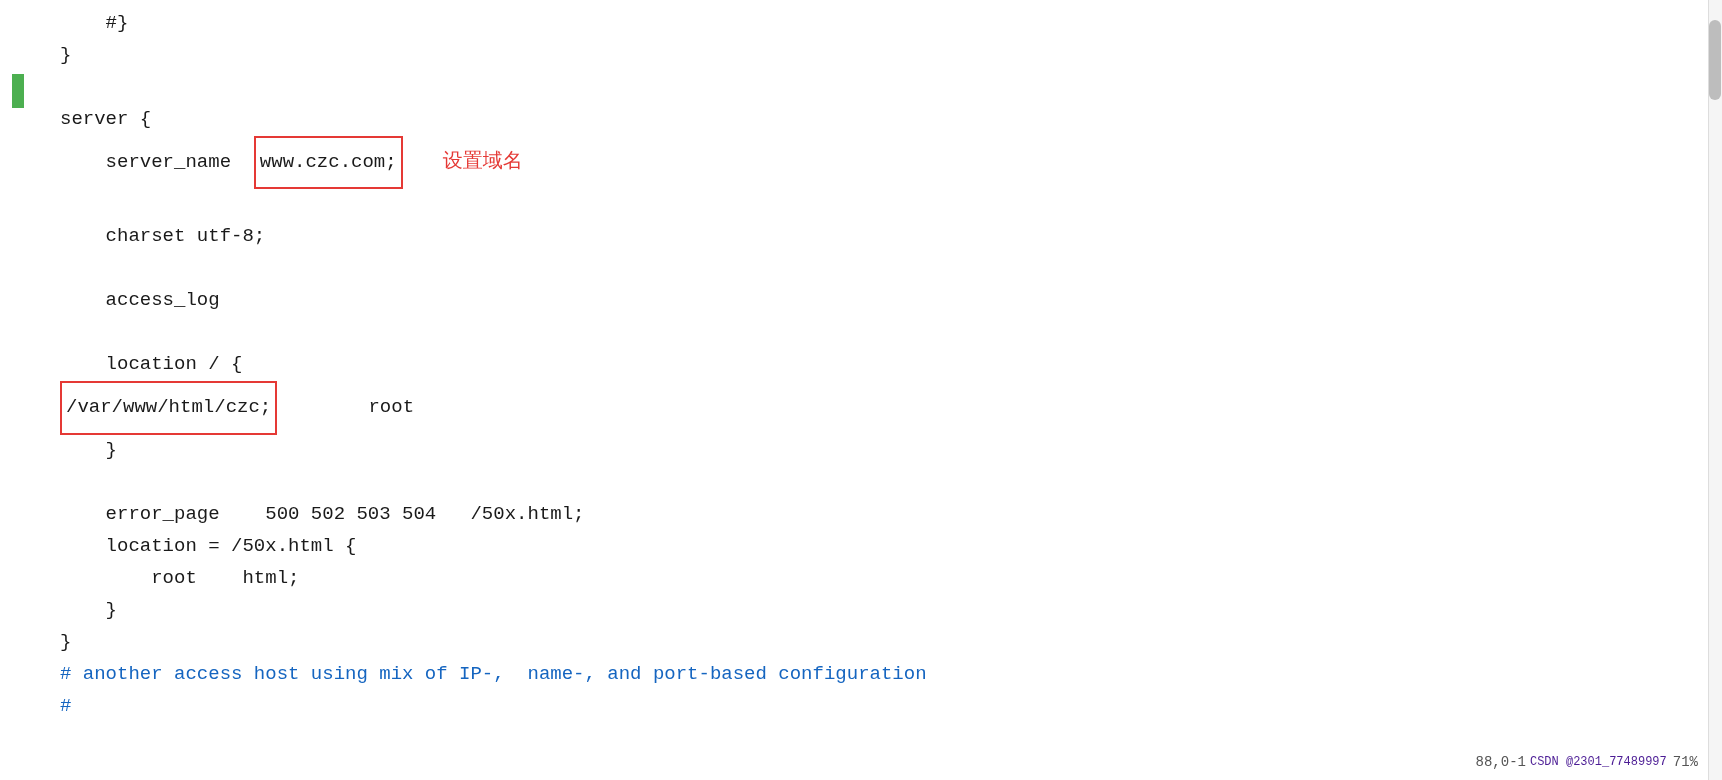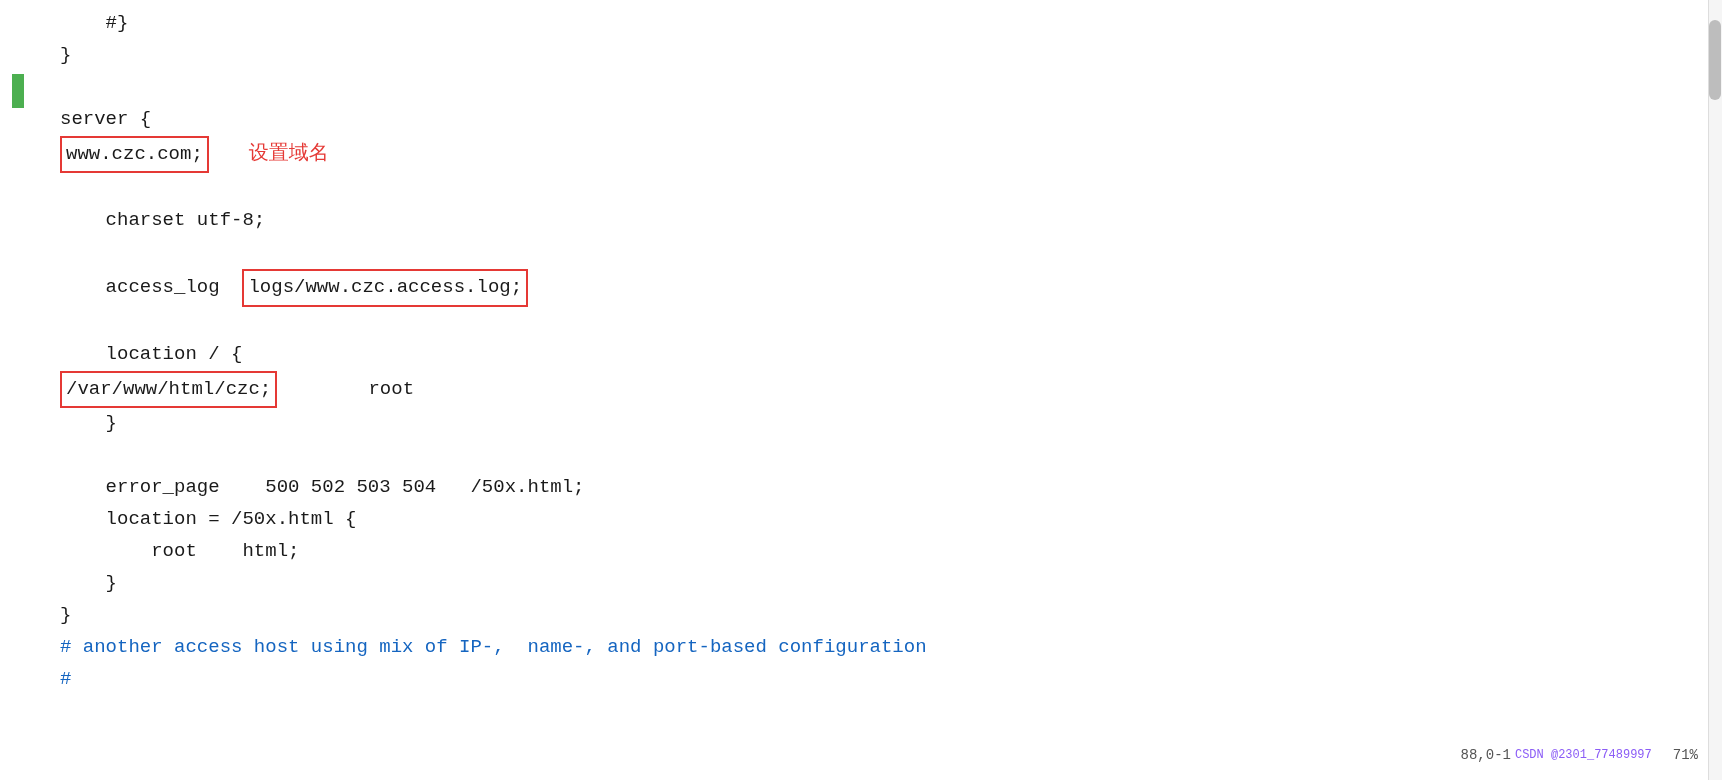--- a/index.html
+++ b/index.html
@@ -50,21 +50,21 @@
     .annotation {
       color: #e53935;
       font-family: Liberation Sans, sans-serif;
       font-size: 20px;
       margin-left: 40px;
       white-space: nowrap;
     }
 
     .boxed {
       border: 2px solid #e53935;
-      padding: 1px 4px;
+      padding: 9px 4px;
       display: inline;
     }
 
     .green-marker {
       position: absolute;
       left: 0;
       width: 12px;
       height: 34px;
       background: #4caf50;
     }
@@ -86,21 +86,21 @@
       top: 20px;
       width: 12px;
       height: 80px;
       background: #bdbdbd;
       border-radius: 6px;
     }
 
     
     .status-bar {
       position: absolute;
-      bottom: 10px;
+      bottom: 3px;
       left: 0;
       right: 14px;
       height: 30px;
       display: flex;
       align-items: center;
       justify-content: flex-end;
       padding: 0 10px;
       background: #ffffff;
     }
 
@@ -129,39 +129,39 @@
       <div class="green-marker" style="position:absolute;left:-48px;top:2px;"></div>
       <span class="line-text"> </span>
     </div>
 
     <div class="line">
       <span class="line-text">server {</span>
     </div>
 
 
     <div class="line">
+      <span class="line-text">    server_name  </span>
         <span class="line-text boxed">www.czc.com;</span>
         <span class="annotation">设置域名</span>
     </div>
 
     <div class="line">
       <span class="line-text"> </span>
     </div>
 
     <div class="line">
       <span class="line-text">    charset utf-8;</span>
     </div>
 
     <div class="line">
       <span class="line-text"> </span>
     </div>
 
     <div class="line">
       <span class="line-text">    access_log  </span>
-        <span class="line-text boxed">logs/www.czc.access.log;</span>
     </div>
 
     <div class="line">
       <span class="line-text"> </span>
     </div>
 
     <div class="line">
       <span class="line-text">    location / {</span>
     </div>
 
@@ -204,21 +204,21 @@
     </div>
 
     <div class="line">
       <span class="line-text blue">#</span>
     </div>
 
   </div>
 
   <div class="status-bar">
     <span class="status-text">88,0-1</span>
-    <span class="status-text csdn" style="font-size:12px;color:#8b5cf6;margin-left:4px;">CSDN @2301_77489997</span>
-    <span class="status-text" style="margin-left:21px;text-align:center;">71%</span>
+    <span class="status-text csdn" style="font-size:12px;color:#4c1d95;margin-left:4px;">CSDN @2301_77489997</span>
+    <span class="status-text" style="margin-left:6px;text-align:center;">71%</span>
   </div>
 
   <div class="scrollbar-track">
     <div class="scrollbar-thumb"></div>
   </div>
 
 </div>
 
 </body></html>

